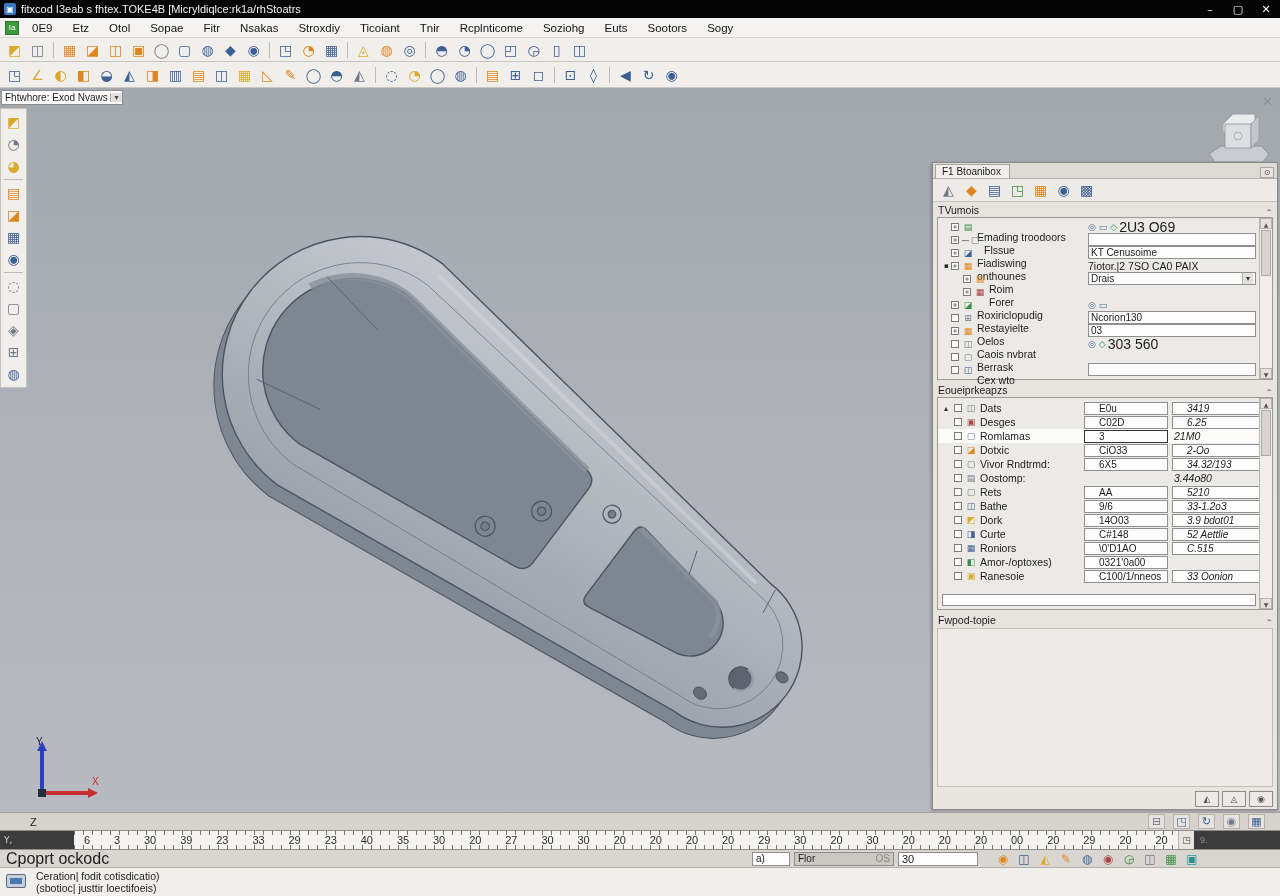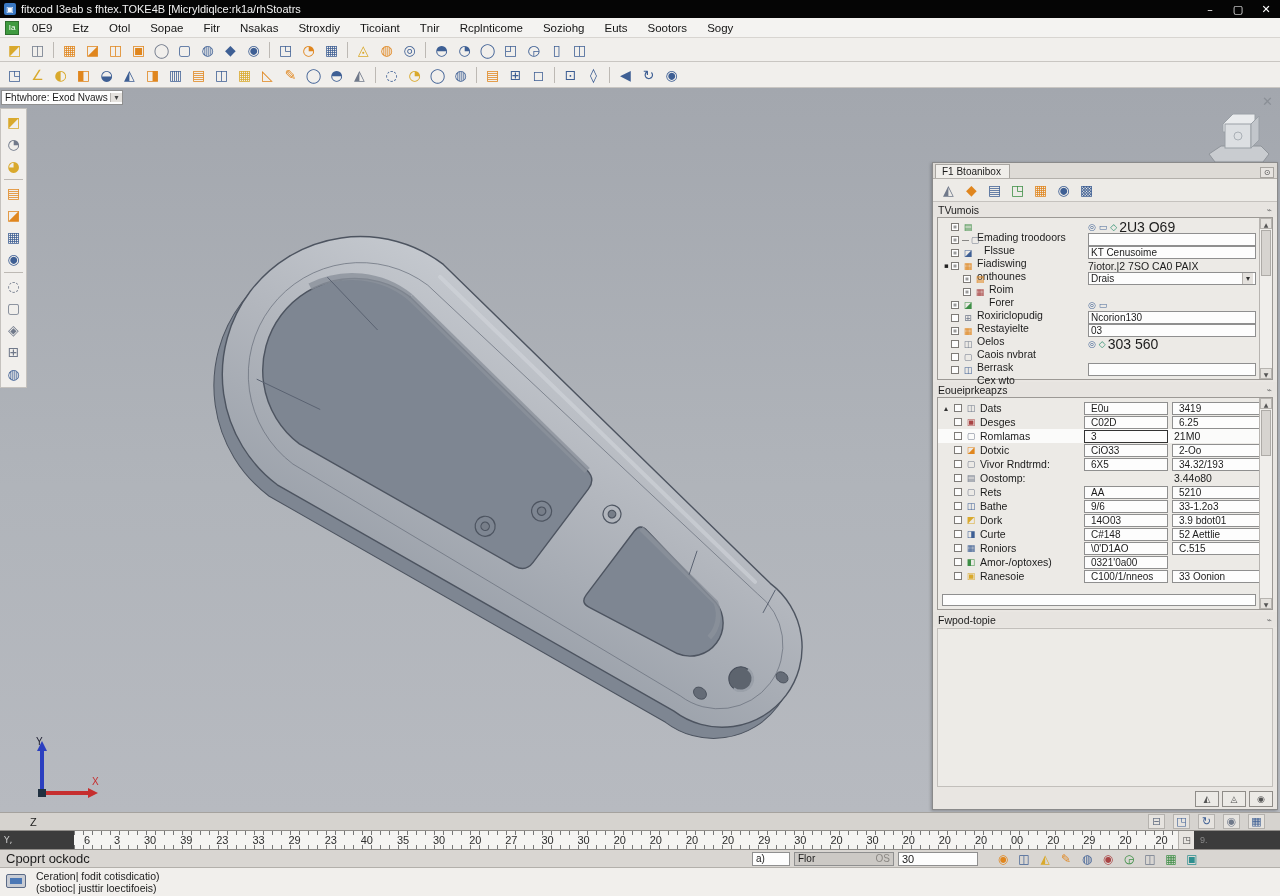--- a/index.html
+++ b/index.html
@@ -84,22 +84,22 @@
   .ttext { font-size:10.5px; }
   .bic { color:#4a6a9a; font-size:9px; margin-right:3px; font-family:"DejaVu Sans",sans-serif; }
   .bdia { color:#2e8f6f; font-size:9px; margin-right:2px; font-family:"DejaVu Sans",sans-serif; }
   .btxt { font-size:14px; }
 
   .prow { height:14px; display:flex; align-items:center; padding-left:6px; position:relative; white-space:nowrap; }
   .prow.sel { background:#fbfbfa; }
   .parrow { width:10px; font-size:8px; color:#333; font-family:"DejaVu Sans",sans-serif; flex:0 0 auto; }
   .plabel { font-size:10.5px; }
   .pf1 { position:absolute; left:146px; width:84px; }
-  .pf2 { position:absolute; left:234px; width:90px; }
-  .pbox { background:#fdfdfd; border:1px solid #8f8f8f; height:13px; font-size:10px; padding:0 6px; display:flex; align-items:center; }
+  .pf2 { position:absolute; left:234px; width:90px;font-style:italic; }
+  .pbox { background:#fdfdfd; border:1px solid #8f8f8f; height:13px; font-size:10px; padding:0 14px; display:flex; align-items:center; }
   .pbox.focus { border:1px solid #333; }
   .pplain { font-size:10.5px; padding-left:2px; }
   #prop-footer { position:absolute; left:4px; right:16px; bottom:3px; height:12px; background:#fdfdfd; border:1px solid #8f8f8f; }
 
   #notesarea { flex:1; margin:1px 4px 2px 4px; background:#edebe7; border:1px solid #c2bfbb; }
   #panel-btns { height:20px; display:flex; align-items:center; justify-content:flex-end; padding-right:4px; gap:3px; }
   .pbtn { width:24px; height:16px; border:1px solid #8f8c88; background:#eceae6; display:inline-flex; align-items:center; justify-content:center; font-size:9px; color:#555; font-family:"DejaVu Sans",sans-serif; }
 
   
   #strip { height:18px; background:#d6d3cf; border-top:1px solid #a5a29e; display:flex; align-items:center; }
@@ -112,21 +112,21 @@
   #ruler .dl { width:74px; display:flex; align-items:center; padding-left:4px; font-size:9px; }
   #ruler .dr { width:86px; display:flex; align-items:center; padding-left:6px; font-size:9px; color:#8a8a8a; }
   #ruler .ricon { width:16px; display:flex; align-items:center; justify-content:center; background:#e8e5e1; border-left:1px solid #b5b2ae; font-size:9px; color:#444; font-family:"DejaVu Sans",sans-serif; }
   #ruler-nums { flex:1; position:relative; display:flex; align-items:center; justify-content:space-between; padding:0 10px; }
   #ruler-nums::before, #ruler-nums::after { content:""; position:absolute; left:0; right:0; height:4px;
     background:repeating-linear-gradient(90deg,#777 0 1px,transparent 1px 9px); }
   #ruler-nums::before { top:0; } #ruler-nums::after { bottom:0; }
   .rnum { font-size:11px; color:#2d2d2d; }
 
   #statusbar { height:18px; background:#d9d6d2; border-bottom:1px solid #b3b0ab; display:flex; align-items:center; position:relative; }
-  #statusbar .ltext { margin-left:6px; font-size:13px; }
+  #statusbar .ltext { margin-left:6px; font-size:16px; }
   .sfield { background:#fdfdfd; border:1px solid #8f8f8f; height:14px; display:flex; align-items:center; font-size:10px; padding:0 3px; }
   #sf-a { position:absolute; left:752px; width:38px; }
   #sf-b { position:absolute; left:794px; width:100px; background:#ccc9c5; }
   #sf-b .r { margin-left:auto; color:#8b8884; }
   #sf-c { position:absolute; left:898px; width:80px; font-size:11px; }
   #status-icons { position:absolute; left:995px; display:flex; gap:5px; }
   #status-icons .tbico { width:16px; height:15px; font-size:12px; margin:0; }
 
   #infobar { height:28px; background:#f1efec; display:flex; align-items:center; }
   #info-icon { width:26px; height:22px; margin:0 6px 0 4px; position:relative; }

